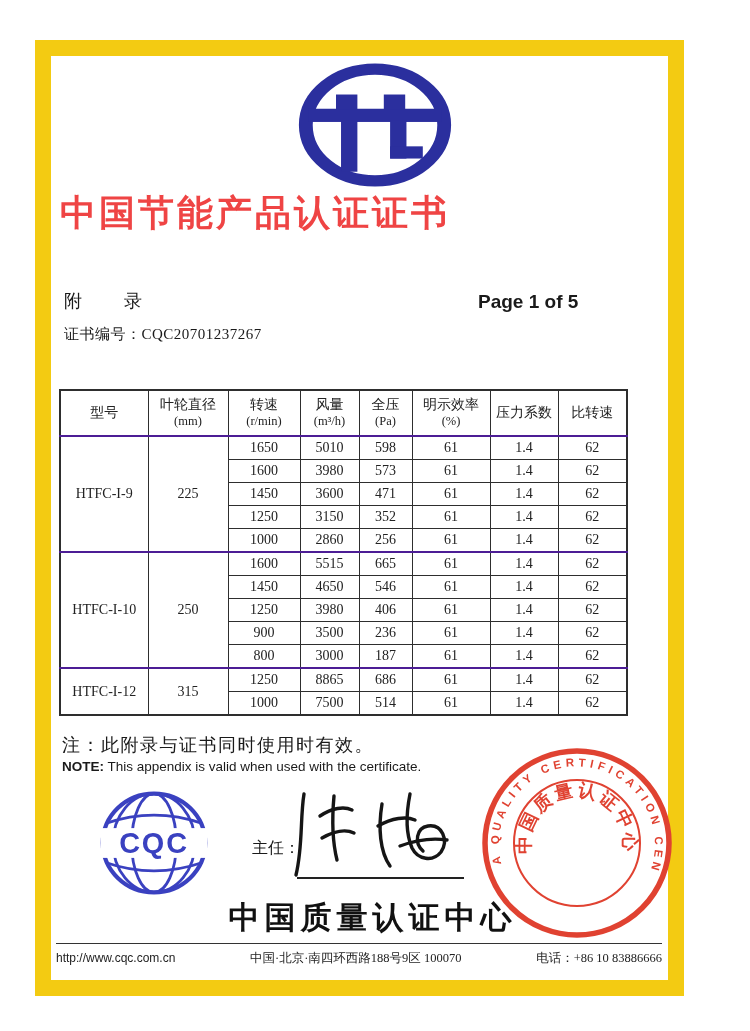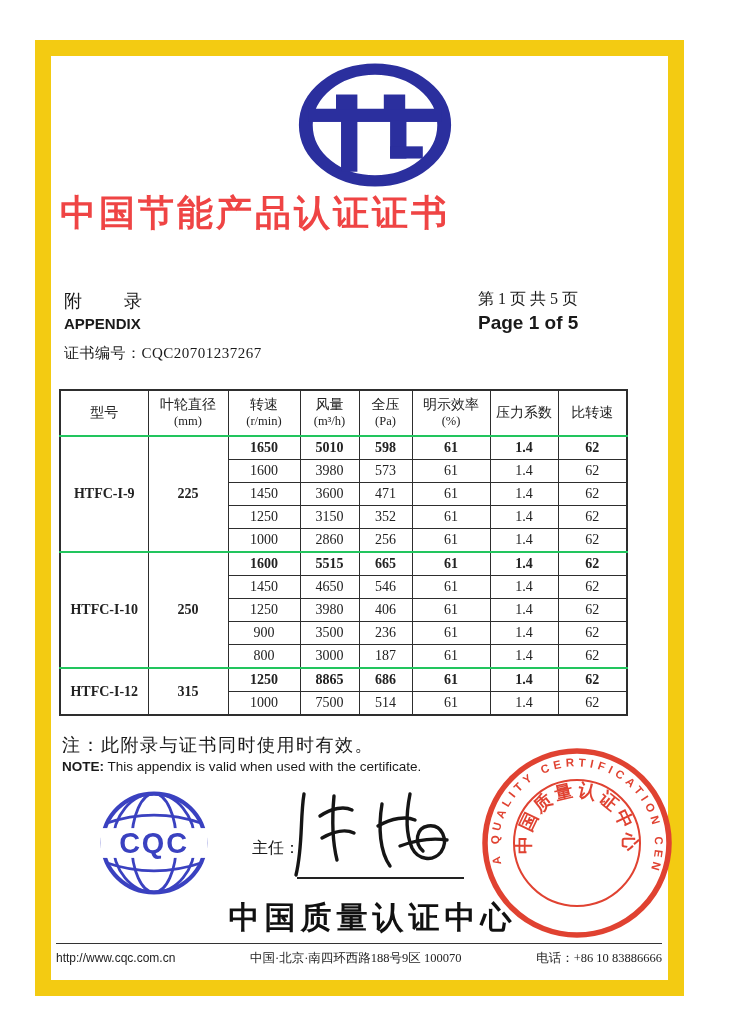--- a/index.html
+++ b/index.html
@@ -30,21 +30,21 @@
   
   .spec-table-wrap{left:59px;top:389px;width:609px;}
   table.spec{border-collapse:collapse;width:567px;border:2px solid #2e2e2e;table-layout:fixed;}
   table.spec th, table.spec td{
     border:1px solid #2e2e2e;text-align:center;vertical-align:middle;
     font-family:"Liberation Serif", serif;font-size:14px;font-weight:normal;
     padding:0;color:#222;
   }
   table.spec th{height:44px;line-height:1.25;}
   table.spec td{height:22px;}
-  tr.group-start td{border-top:2px solid #22c55e;font-weight:bold;}
+  tr.group-start td{border-top:2px solid #4c1d95;}
   .th-unit{font-size:12.5px;}
 
   .note-cn{left:62px;top:733px;font-family:"Liberation Serif", serif;font-size:18px;letter-spacing:1.5px;}
   .note-en{left:62px;top:759px;font-size:13.5px;}
   .note-en b{font-weight:bold;}
 
   .director{left:252px;top:838px;font-family:"Liberation Serif", serif;font-size:16px;}
   .sign-line{left:297px;top:877px;width:167px;border-top:2px solid #222;}
   .org-name{
     left:60px;top:897px;width:625px;text-align:center;
@@ -74,25 +74,23 @@
     <rect x="-27" y="-4" width="13" height="50"></rect>
     <rect x="12" y="-4" width="13" height="37"></rect>
     <rect x="12" y="21" width="26" height="12"></rect>
   </g>
 </svg>
 
 <div class="abs title">中国节能产品认证证书</div>
 
 <div class="abs hdr-left">
   <div class="appendix-cn">附　　录</div>
-  <div class="appendix-en">APPENDIX</div>
   <div class="certno"><span>证书编号：</span><span>CQC20701237267</span></div>
 </div>
 <div class="abs hdr-right">
-  <div class="page-cn">第 1 页 共 5 页</div>
   <div class="page-en">Page 1 of 5</div>
 </div>
 
 <div class="abs spec-table-wrap">
   <table class="spec">
     <colgroup>
       <col style="width:88px">
         <col style="width:80px">
         <col style="width:72px">
         <col style="width:59px">

